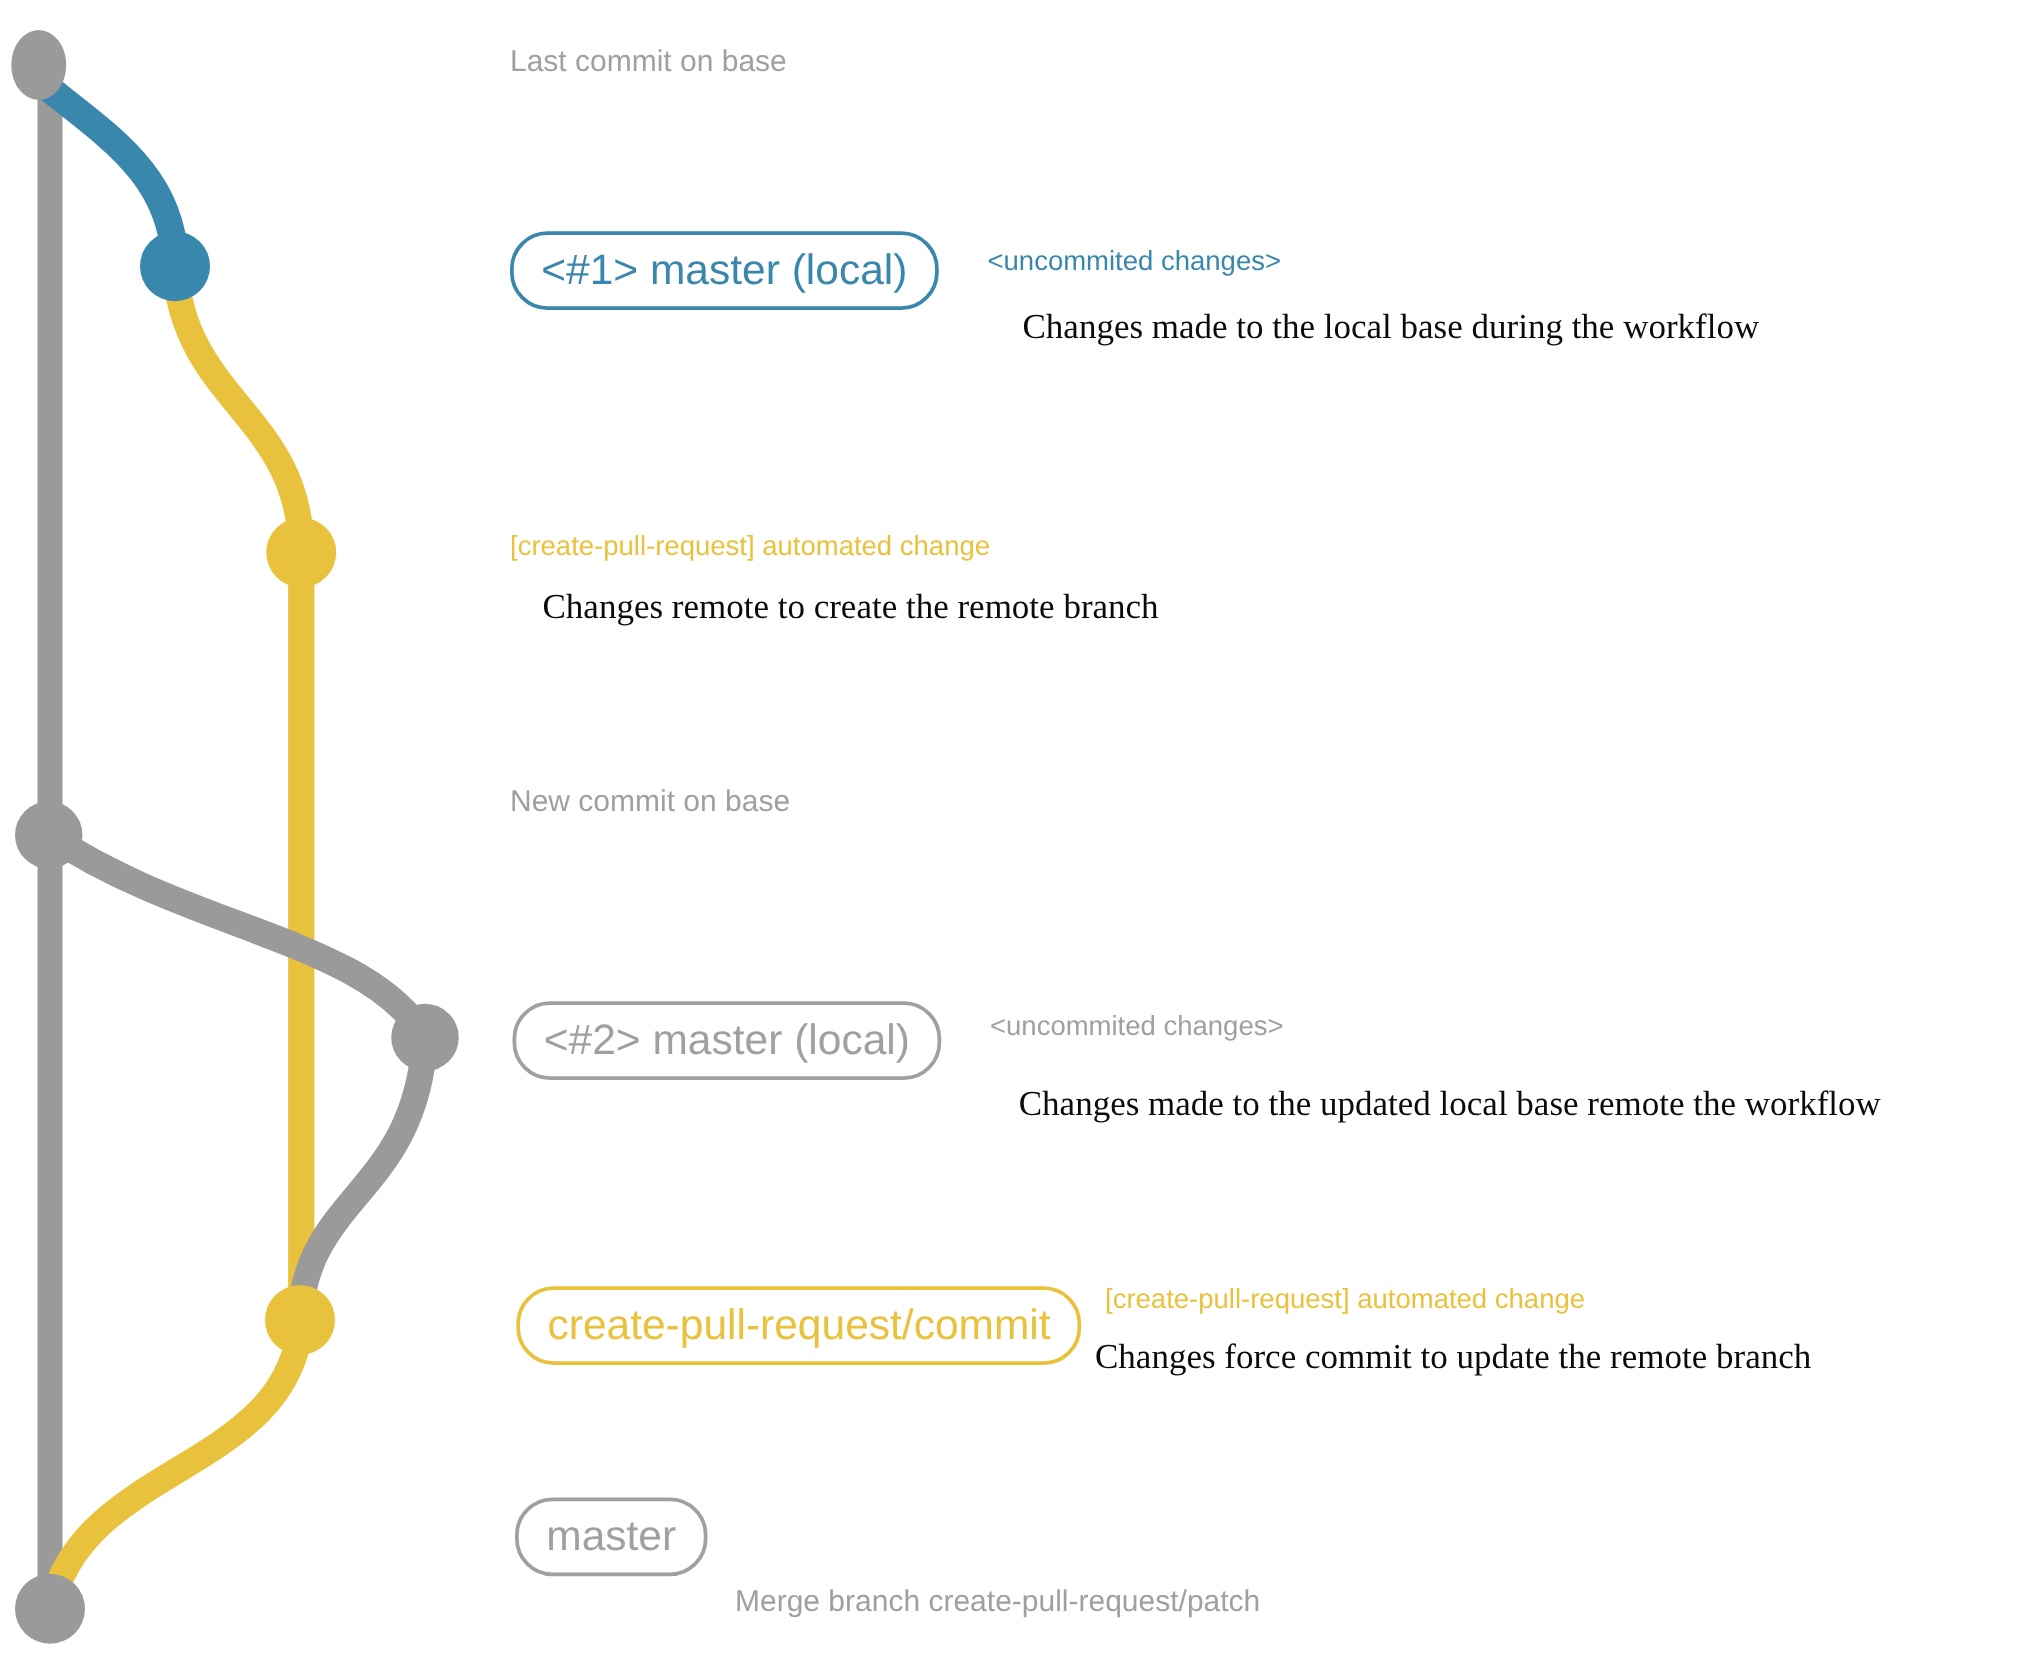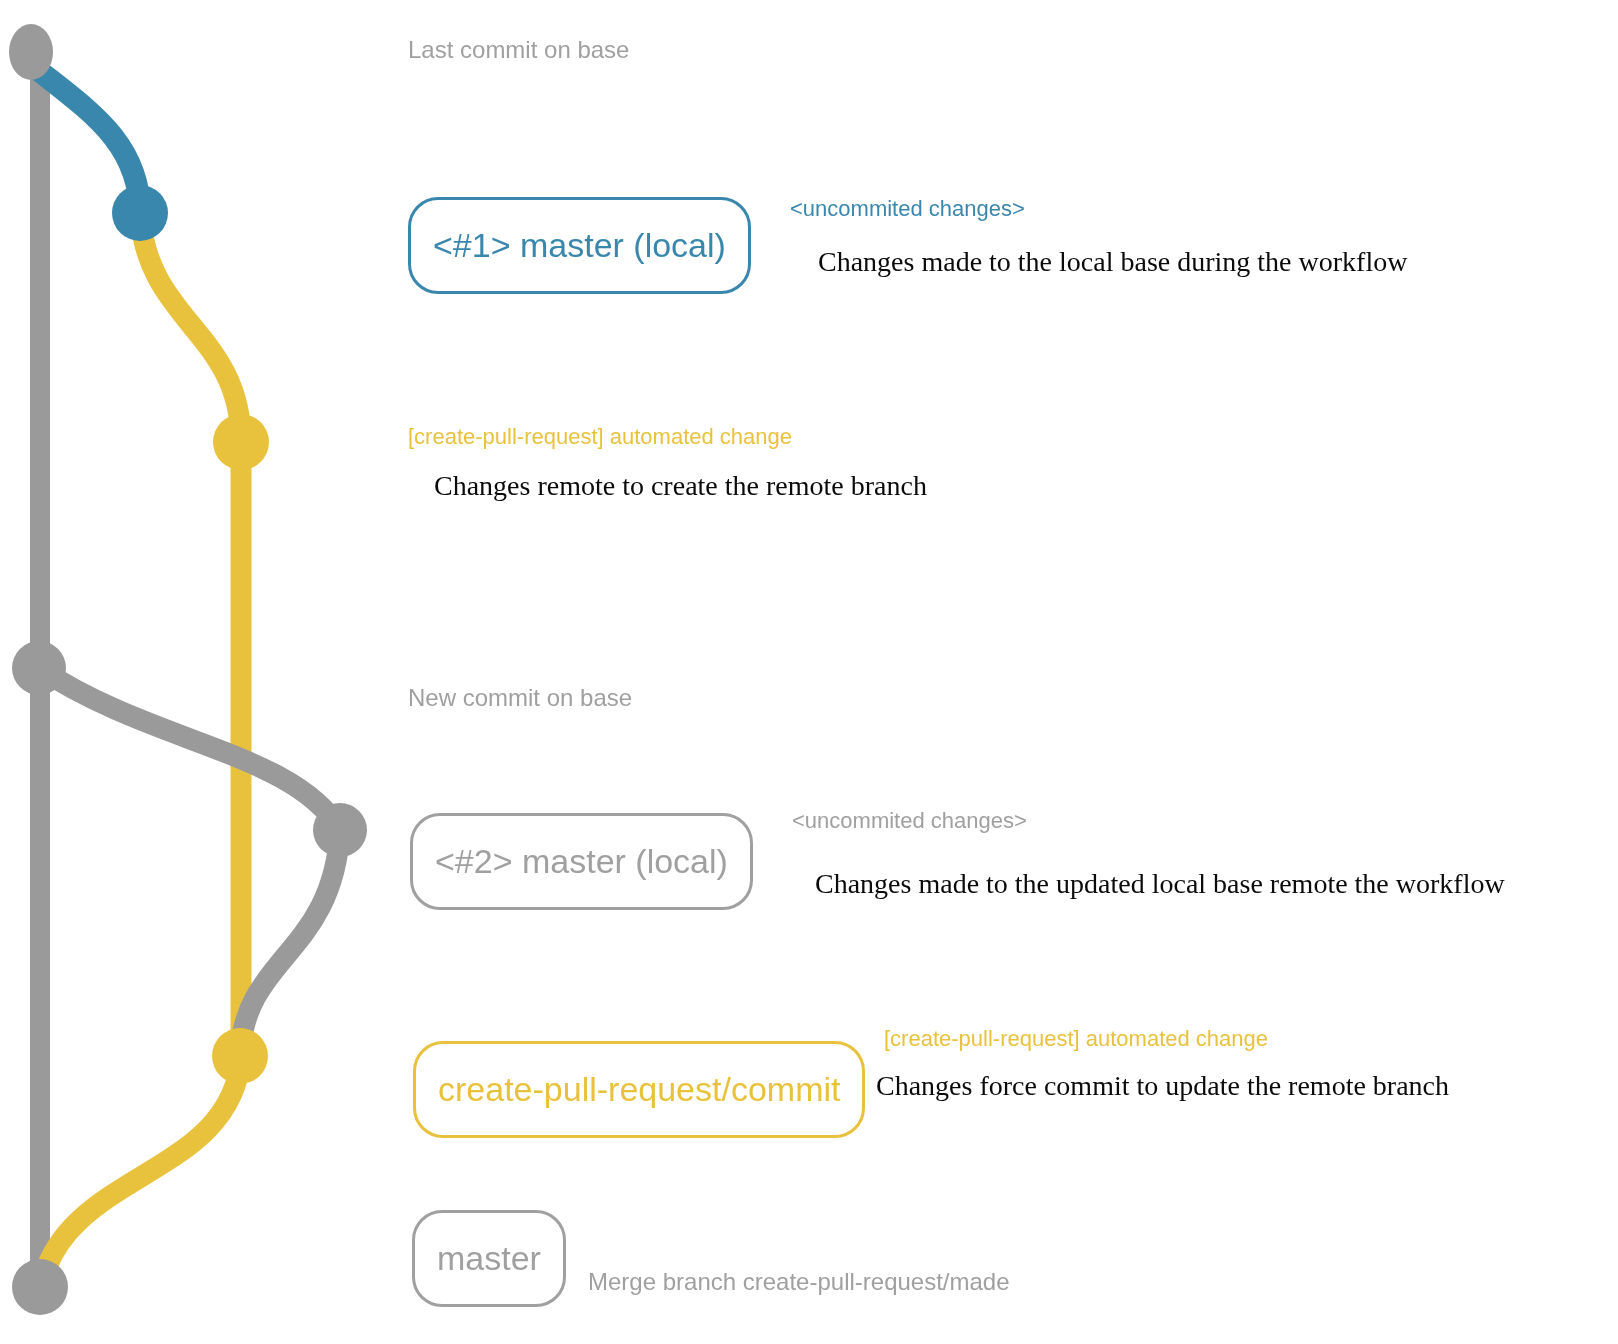--- a/index.html
+++ b/index.html
@@ -5,21 +5,21 @@
   html,body{margin:0;padding:0;}
   body{
     width:1618px;height:1344px;position:relative;overflow:hidden;
     background:var(--background,#fff);
     font-family:"Liberation Sans",sans-serif;
   }
   .abs{position:absolute;}
   .glabel{font-size:24px;color:var(--gray_text);white-space:nowrap;}
   .badge{
     display:inline-block;border:3px solid;border-radius:30px;
-    padding:24px 22px;font-size:34px;line-height:1.25;background:#fff;white-space:nowrap;margin-top:12px;
+    padding:7px 22px;font-size:34px;line-height:1.25;background:#fff;white-space:nowrap;
   }
   .badge.blue{color:var(--blue);border-color:var(--blue);}
   .badge.gray{color:var(--gray_text);border-color:var(--gray_text);}
   .badge.yellow{color:var(--yellow);border-color:var(--yellow);}
   .title{font-size:22px;white-space:nowrap;}
   .title.blue{color:var(--blue);}
   .title.yellow{color:var(--yellow);}
   .title.gray{color:var(--gray_text);}
   .serif{
     font-family:"Liberation Serif",serif;font-size:28px;color:var(--ink);white-space:nowrap;
@@ -52,24 +52,24 @@
 
 <div class="abs glabel" style="left:408px;top:36px;">Last commit on base</div>
 
 <div class="abs badge blue" style="left:408px;top:185px;">&lt;#1&gt; master (local)</div>
 <div class="abs title blue" style="left:790px;top:196px;">&lt;uncommited changes&gt;</div>
 <div class="abs serif" style="left:818px;top:246px;">Changes made to the local base during the workflow</div>
 
 <div class="abs title yellow" style="left:408px;top:424px;">[create-pull-request] automated change</div>
 <div class="abs serif" style="left:434px;top:470px;">Changes remote to create the remote branch</div>
 
-<div class="abs glabel" style="left:408px;top:684px;">New commit on base</div>
+<div class="abs glabel" style="left:408px;top:628px;">New commit on base</div>
 
 <div class="abs badge gray" style="left:410px;top:801px;">&lt;#2&gt; master (local)</div>
 <div class="abs title gray" style="left:792px;top:808px;">&lt;uncommited changes&gt;</div>
 <div class="abs serif" style="left:815px;top:868px;">Changes made to the updated local base remote the workflow</div>
 
 <div class="abs badge yellow" style="left:413px;top:1029px;">create-pull-request/commit</div>
 <div class="abs title yellow" style="left:884px;top:1026px;">[create-pull-request] automated change</div>
 <div class="abs serif" style="left:876px;top:1070px;">Changes force commit to update the remote branch</div>
 
 <div class="abs badge gray" style="left:412px;top:1198px;text-align:center;">master</div>
-<div class="abs glabel" style="left:588px;top:1268px;">Merge branch create-pull-request/made</div>
+<div class="abs glabel" style="left:588px;top:1268px;">Merge branch create-pull-request/patch</div>
 
 </body></html>

